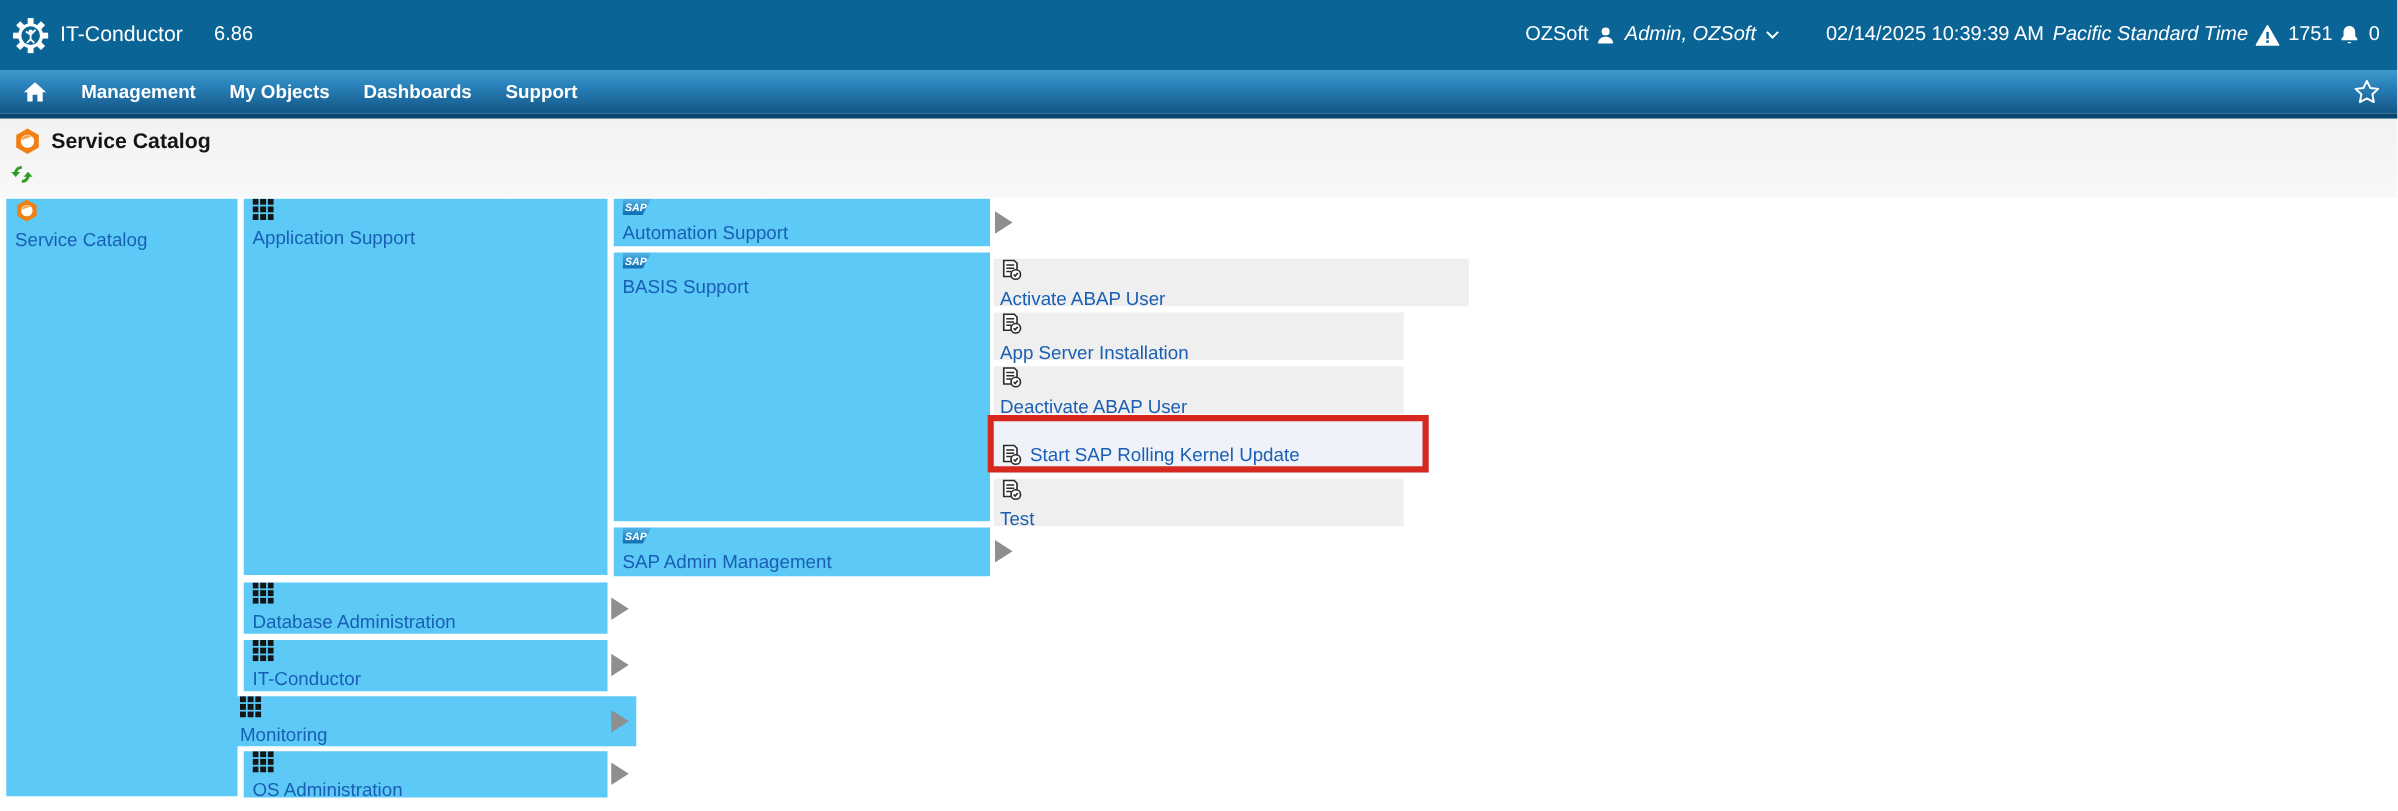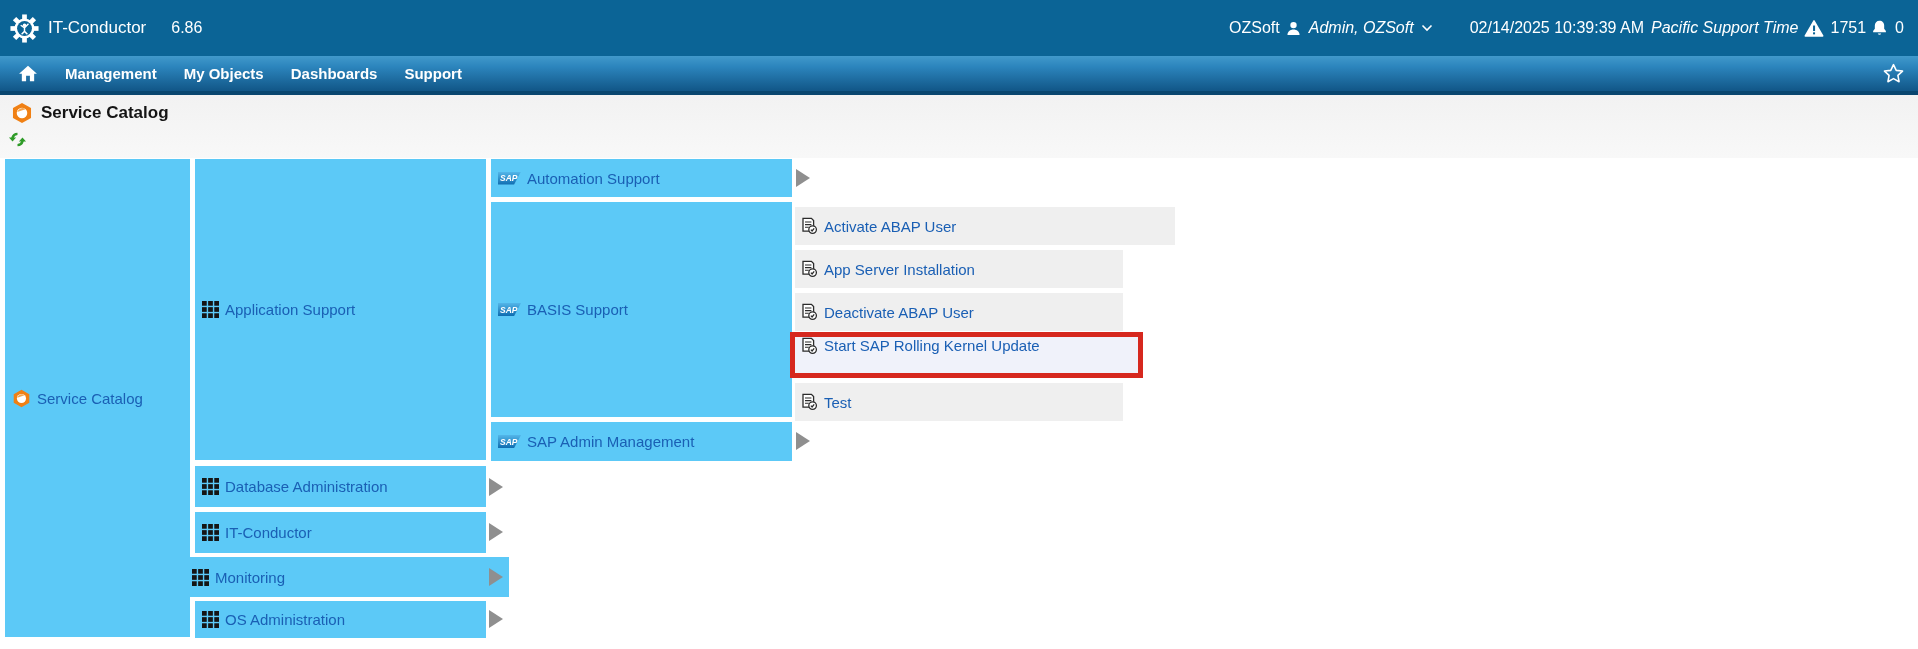--- a/index.html
+++ b/index.html
@@ -29,31 +29,31 @@
 
   
   .page-strip{height:63px;background:linear-gradient(180deg,#F2F2F2,#F8F8F8);}
   .title-row{display:flex;align-items:center;gap:8px;padding:7px 0 0 11px;}
   .page-title{font-size:17px;font-weight:bold;color:#141414;}
   .refresh{margin:6px 0 0 8px;cursor:pointer;display:inline-flex;}
 
   
   .catalog{position:absolute;left:0;top:0;width:1918px;height:649px;pointer-events:none;}
   .catalog>*{pointer-events:auto;}
-  .node{position:absolute;display:flex;align-items:center;gap:6px;box-sizing:border-box;
-        font-size:15px;color:#1A5FB4;cursor:pointer;}
+  .node{position:absolute;display:flex;align-items:flex-start;gap:6px;box-sizing:border-box;
+        font-size:15px;color:#1A5FB4;cursor:pointer;flex-direction:column;}
   .node.blue{background:#5CC9F7;padding-left:7px;}
   .node.gray{background:#EFEFEF;padding-left:5px;}
   .lbl{white-space:nowrap;}
   .expander{position:absolute;width:0;height:0;cursor:pointer;
             border-top:9px solid transparent;border-bottom:9px solid transparent;
             border-left:14px solid #8F8F8F;}
   .hl-box{position:absolute;left:790px;top:332px;width:353px;height:46px;
           border:5px solid #D6281E;background:#F0F2FA;box-sizing:border-box;
-          display:flex;align-items:flex-start;gap:6px;padding-left:5px;
+          display:flex;align-items:flex-end;gap:6px;padding-left:5px;
           font-size:15px;color:#1A5FB4;cursor:pointer;}
 
   .sap-badge{width:21px;height:13px;background:linear-gradient(180deg,#53B6E9,#0E6CB0);
              color:#fff;font-size:8.5px;font-weight:bold;font-style:italic;
              display:flex;align-items:center;padding-left:2px;flex:none;
              clip-path:polygon(0 0,100% 0,70% 100%,0 100%);}
 </style>
 </head>
 <body>
 
@@ -86,21 +86,21 @@
         </svg>
       </span>
       <span>Admin, OZSoft</span>
       <span class="icon">
         <svg width="12" height="8" viewBox="0 0 12 8">
           <path d="M1.5 1.5 L6 6 L10.5 1.5" stroke="#fff" stroke-width="1.6" fill="none"></path>
         </svg>
       </span>
     </span>
     <span class="datetime">02/14/2025 10:39:39 AM</span>
-    <span class="timezone">Pacific Support Time</span>
+    <span class="timezone">Pacific Standard Time</span>
     <span class="counter">
       <span class="icon">
         <svg width="20" height="17" viewBox="0 0 18 16">
           <path d="M9 0.8 L17.2 15 H0.8 Z" fill="#fff" stroke="#fff" stroke-width="1.4" stroke-linejoin="round"></path>
           <rect x="8.1" y="5.2" width="1.9" height="5.2" fill="#0B6496"></rect>
           <rect x="8.1" y="11.6" width="1.9" height="1.9" fill="#0B6496"></rect>
         </svg>
       </span>
       <span>1751</span>
     </span>

